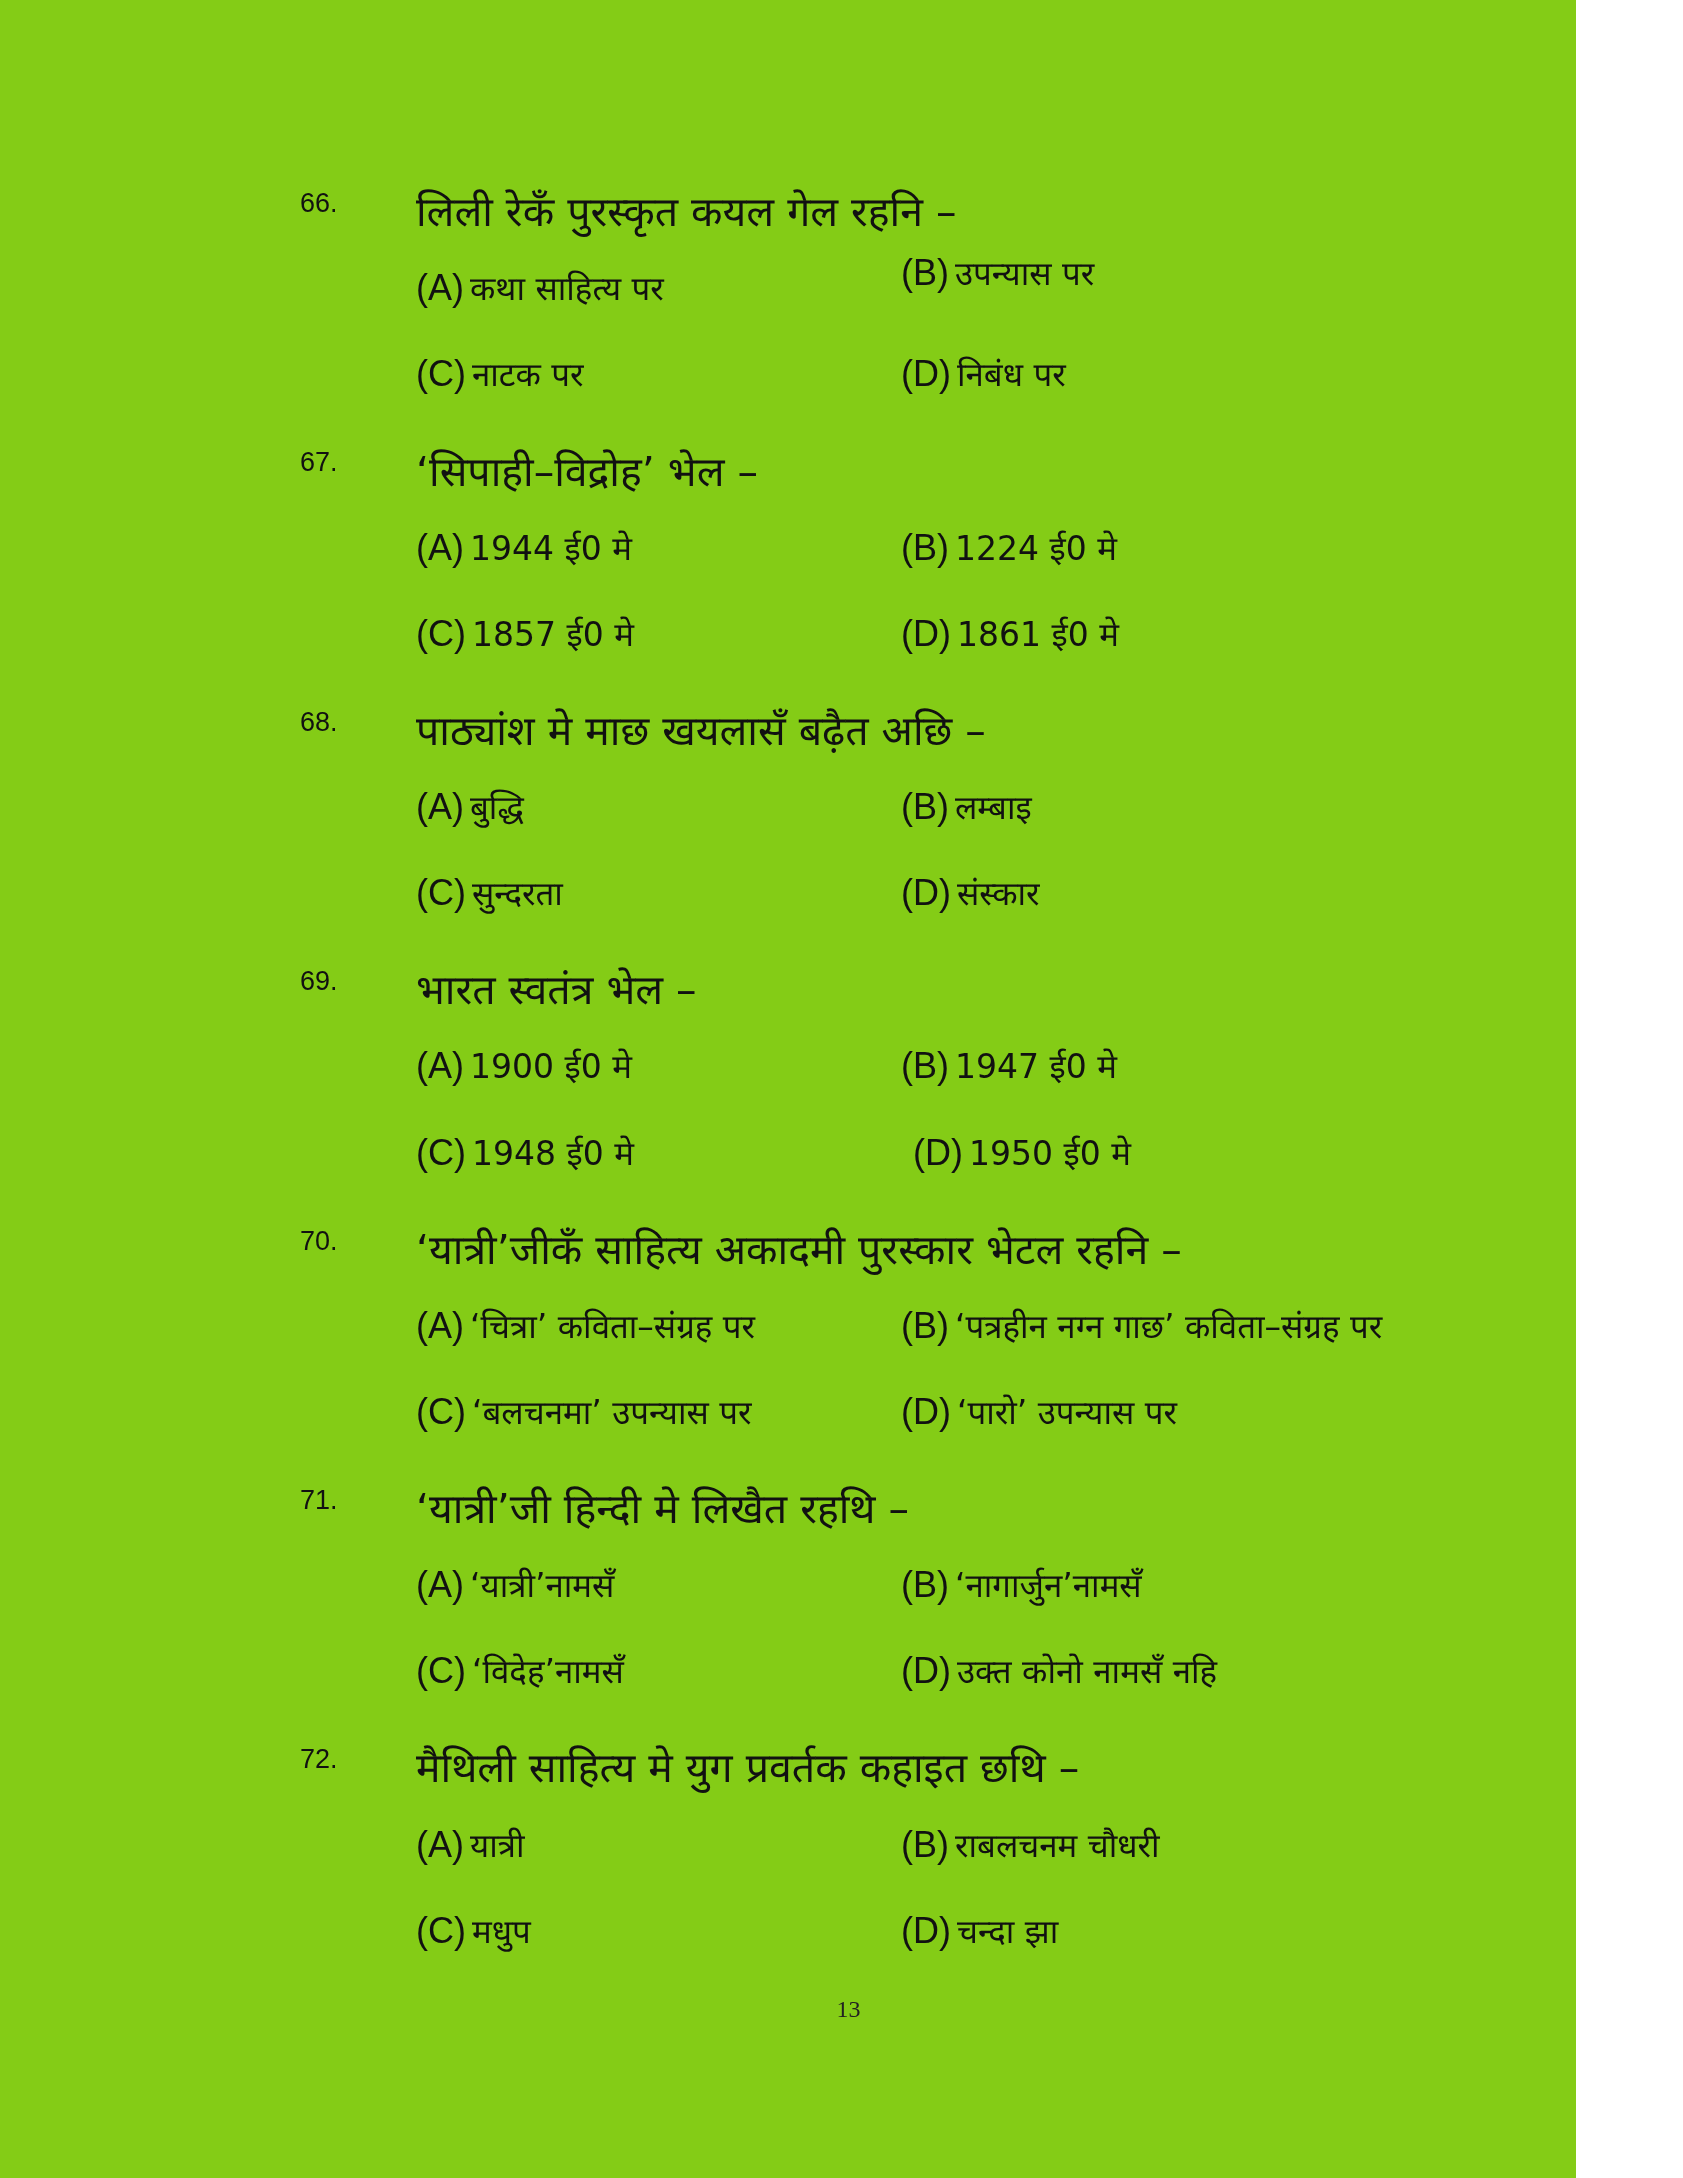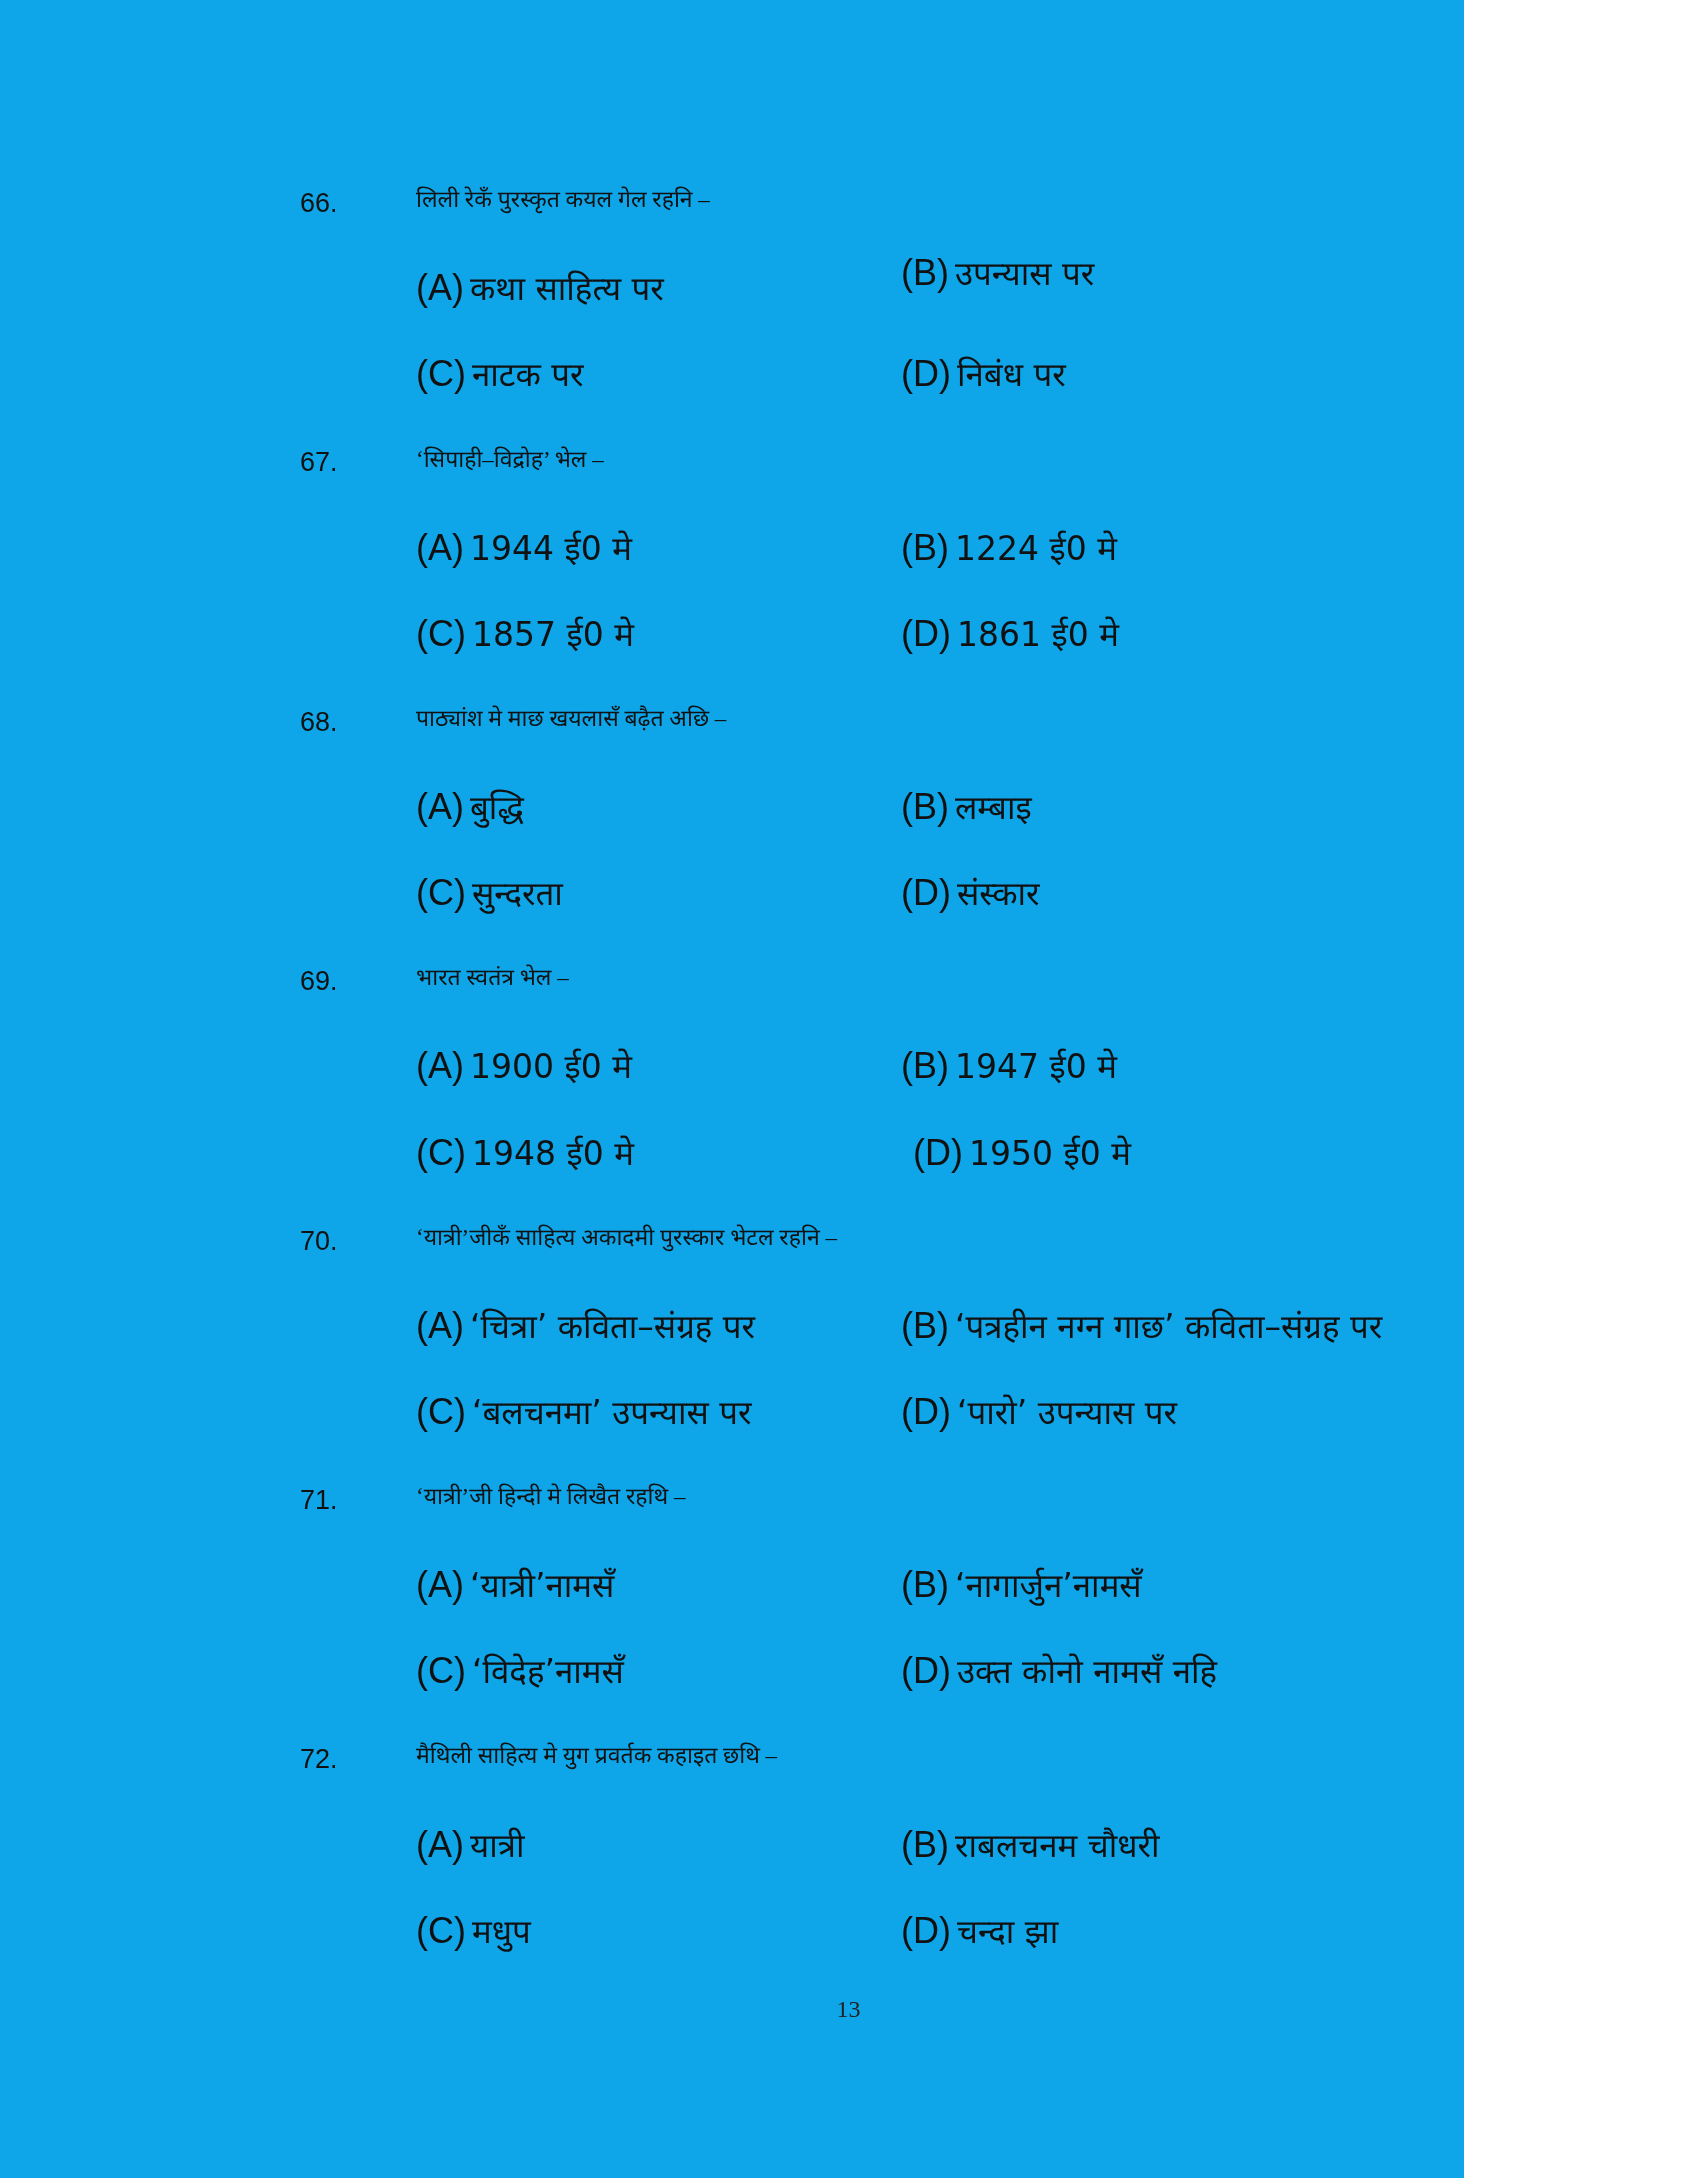--- a/index.html
+++ b/index.html
@@ -1,20 +1,20 @@
 <!DOCTYPE html>
 <html><head>
 <meta charset="utf-8">
 <style>
   html, body { margin:0; padding:0; background:#ffffff; }
   body { width:1683px; height:2178px; position:relative; overflow:hidden;
          font-family:"DejaVu Sans", "Liberation Sans", sans-serif; color:#111; }
-  .page { position:absolute; left:0; top:0; width:1464px; height:2178px; background:#0ea5e9; }
+  .page { position:absolute; left:0; top:0; width:1576px; height:2178px; background:#84cc16; }
   .qnum { position:absolute; left:300px; font-size:27px; font-family:"Liberation Sans", sans-serif; color:#111; }
-  .qtext { position:absolute; left:416px; font-size:23px; white-space:nowrap;font-family:Liberation Serif, serif; }
+  .qtext { position:absolute; left:416px; font-size:41px; white-space:nowrap; }
   .opt { position:absolute; font-size:33px; white-space:nowrap;text-align:right; }
   .opt .lbl { font-family:"Liberation Sans", sans-serif; font-size:36px; margin-right:6px; }
   .opt .val { }
   .colL { left:416px; }
   .colR { left:901px; }
   .colR2 { left:913px; }
   .pagenum { position:absolute; left:0; width:1697px; text-align:center; top:1996px;
              font-family:"Liberation Serif", serif; font-size:24px; color:#222; }
 </style>
 </head>

